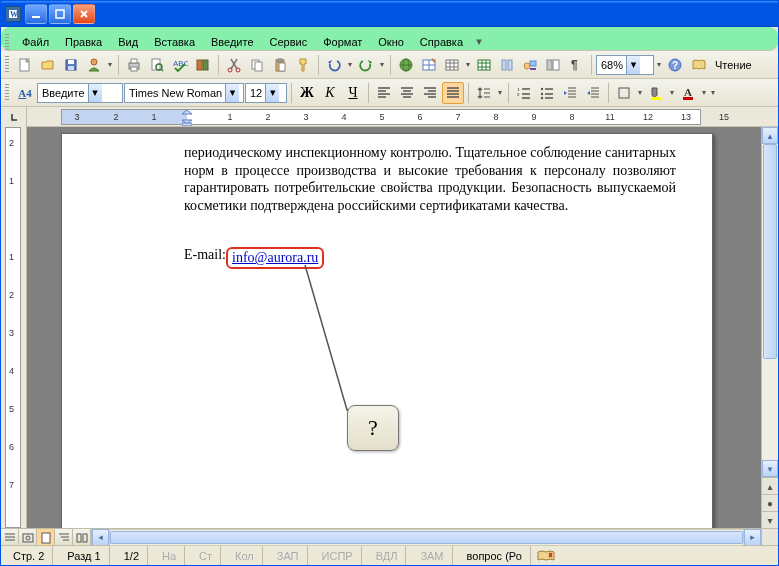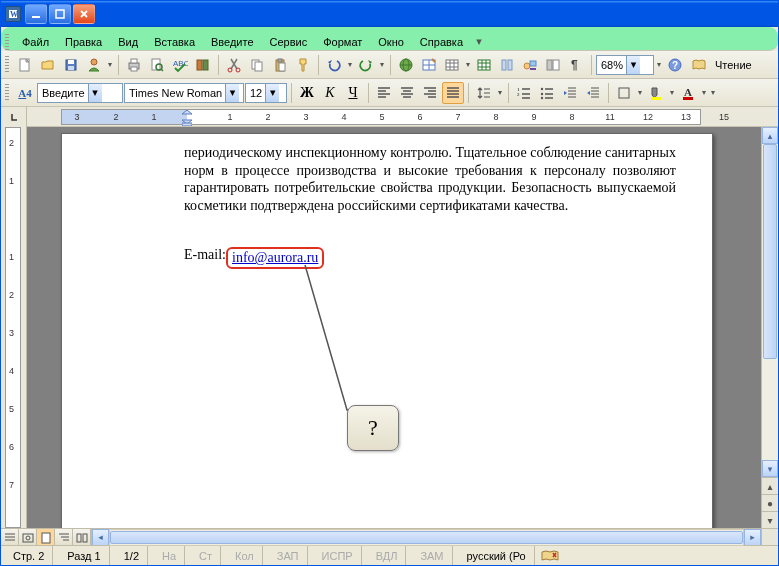--- a/index.html
+++ b/index.html
@@ -817,21 +817,21 @@
     <div class="cell dark">Стр. 2</div>
     <div class="cell dark">Разд 1</div>
     <div class="cell dark">1/2</div>
     <div class="cell dim">На</div>
     <div class="cell dim">Ст</div>
     <div class="cell dim">Кол</div>
     <div class="cell dim">ЗАП</div>
     <div class="cell dim">ИСПР</div>
     <div class="cell dim">ВДЛ</div>
     <div class="cell dim">ЗАМ</div>
-    <div class="cell dark">русский (Ро</div>
+    <div class="cell dark">вопрос (Ро</div>
     <div class="book-icon">
       <svg width="18" height="14" viewBox="0 0 18 14">
           <path d="M1 3 Q5 1 9 3 Q13 1 17 3 L17 11 Q13 9 9 11 Q5 9 1 11 Z" fill="#f0d48a" stroke="#a07a3a"></path>
           <path d="M12 4 L15 8 M15 4 L12 8" stroke="#c03030" stroke-width="1.5"></path>
         </svg>
     </div>
   </div>
 
 </div>
 

